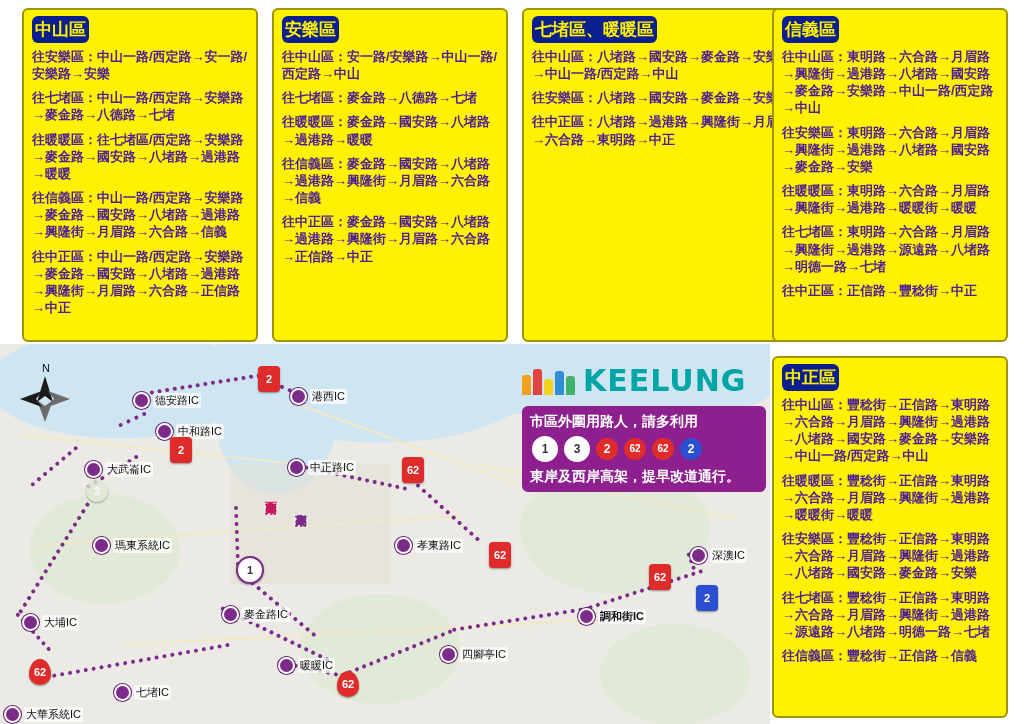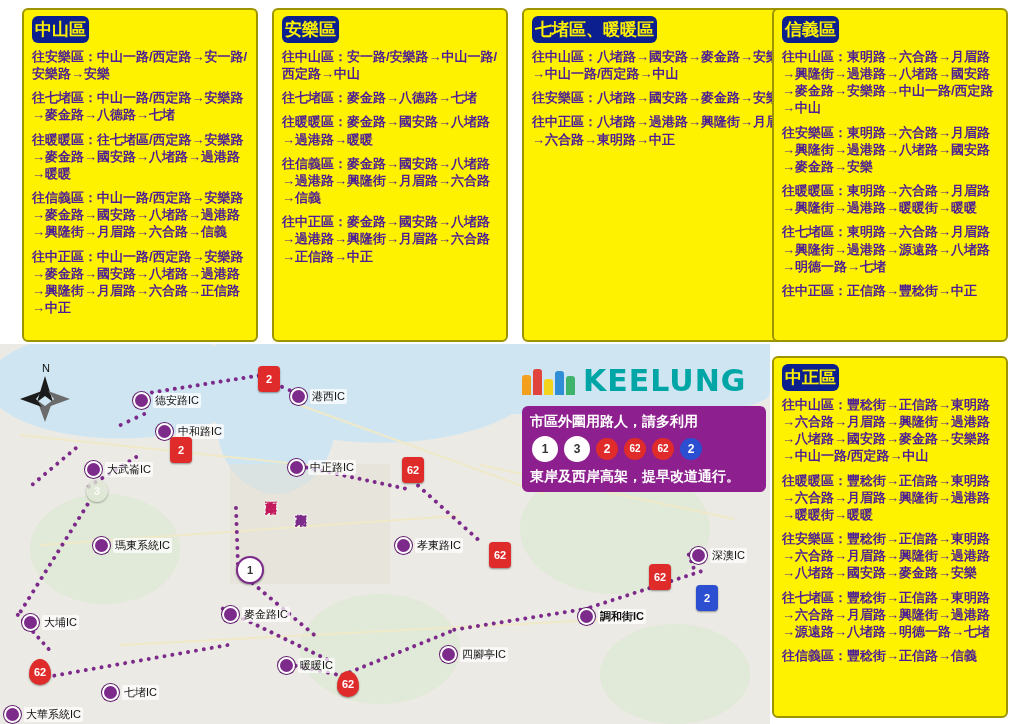--- a/index.html
+++ b/index.html
@@ -175,21 +175,21 @@
       <span class="lbl">調和街IC</span>
     </div>
   <div class="ic" style="left:440px;top:302px;">
       <span class="dot"></span>
       <span class="lbl">四腳亭IC</span>
     </div>
   <div class="ic" style="left:278px;top:313px;">
       <span class="dot"></span>
       <span class="lbl">暖暖IC</span>
     </div>
-  <div class="ic" style="left:56px;top:340px;padding-left:46px;">
+  <div class="ic" style="left:68px;top:340px;padding-left:46px;">
       <span class="dot"></span>
       <span class="lbl">七堵IC</span>
     </div>
   <div class="ic" style="left:4px;top:362px;">
       <span class="dot"></span>
       <span class="lbl">大華系統IC</span>
     </div>
 
   <div class="shield red" style="left:258px;top:22px;">
       <span>2</span>

